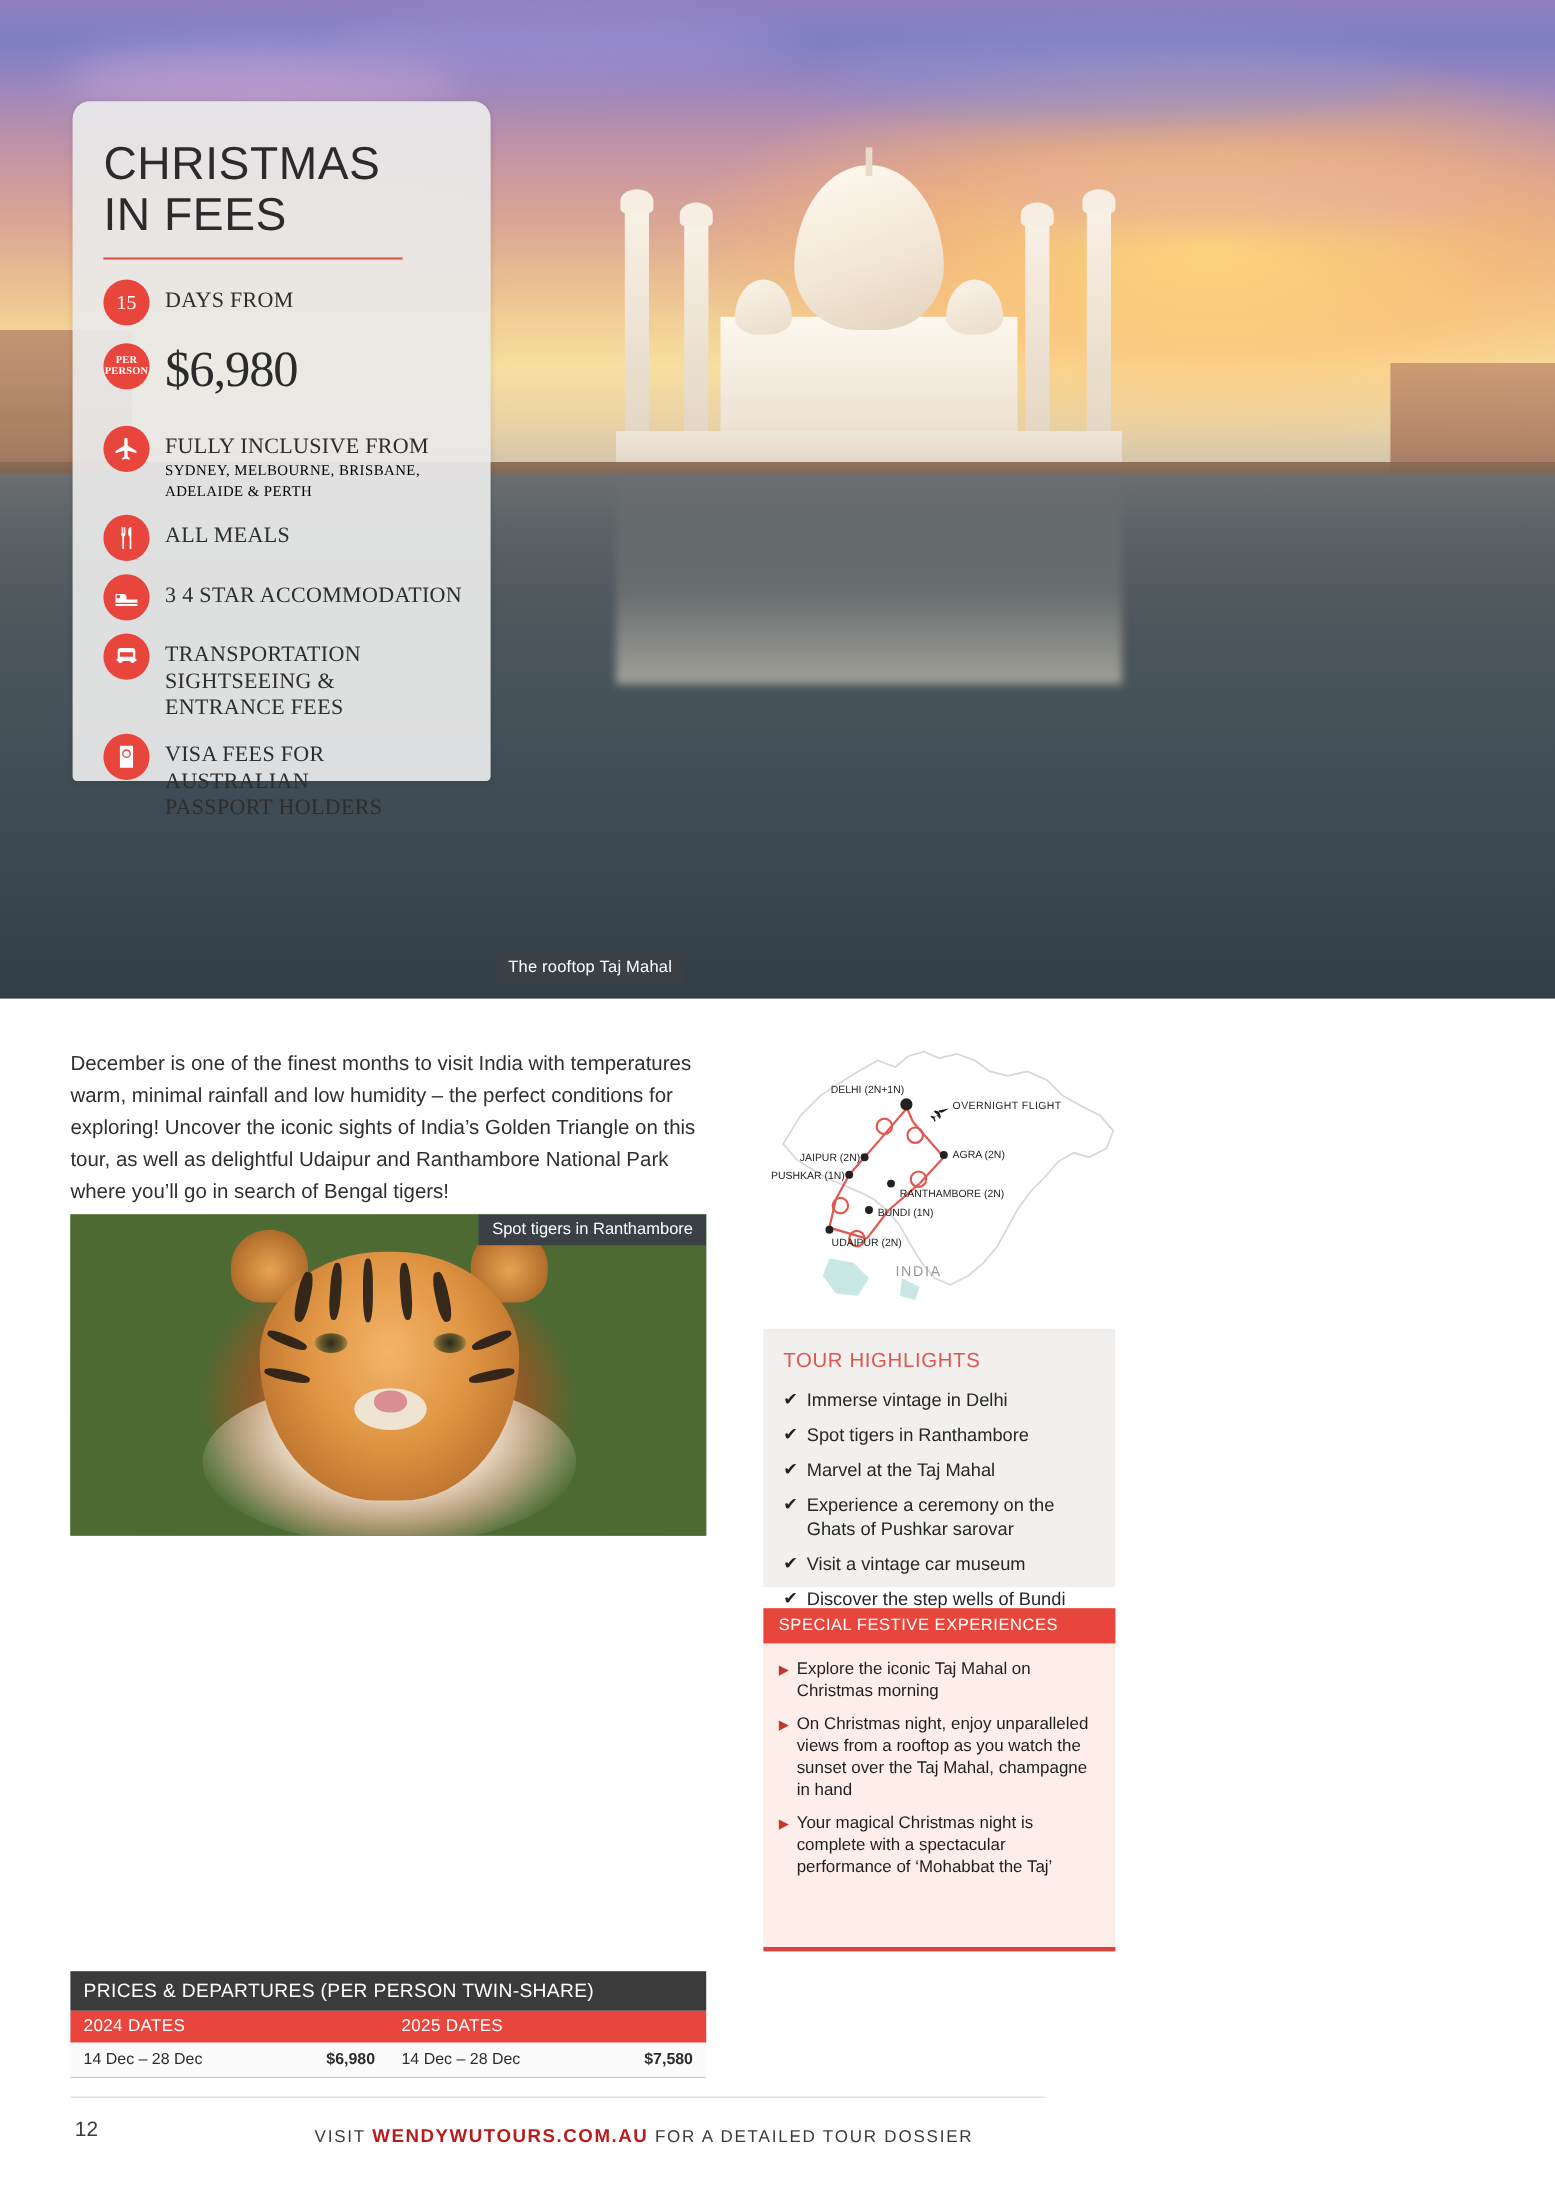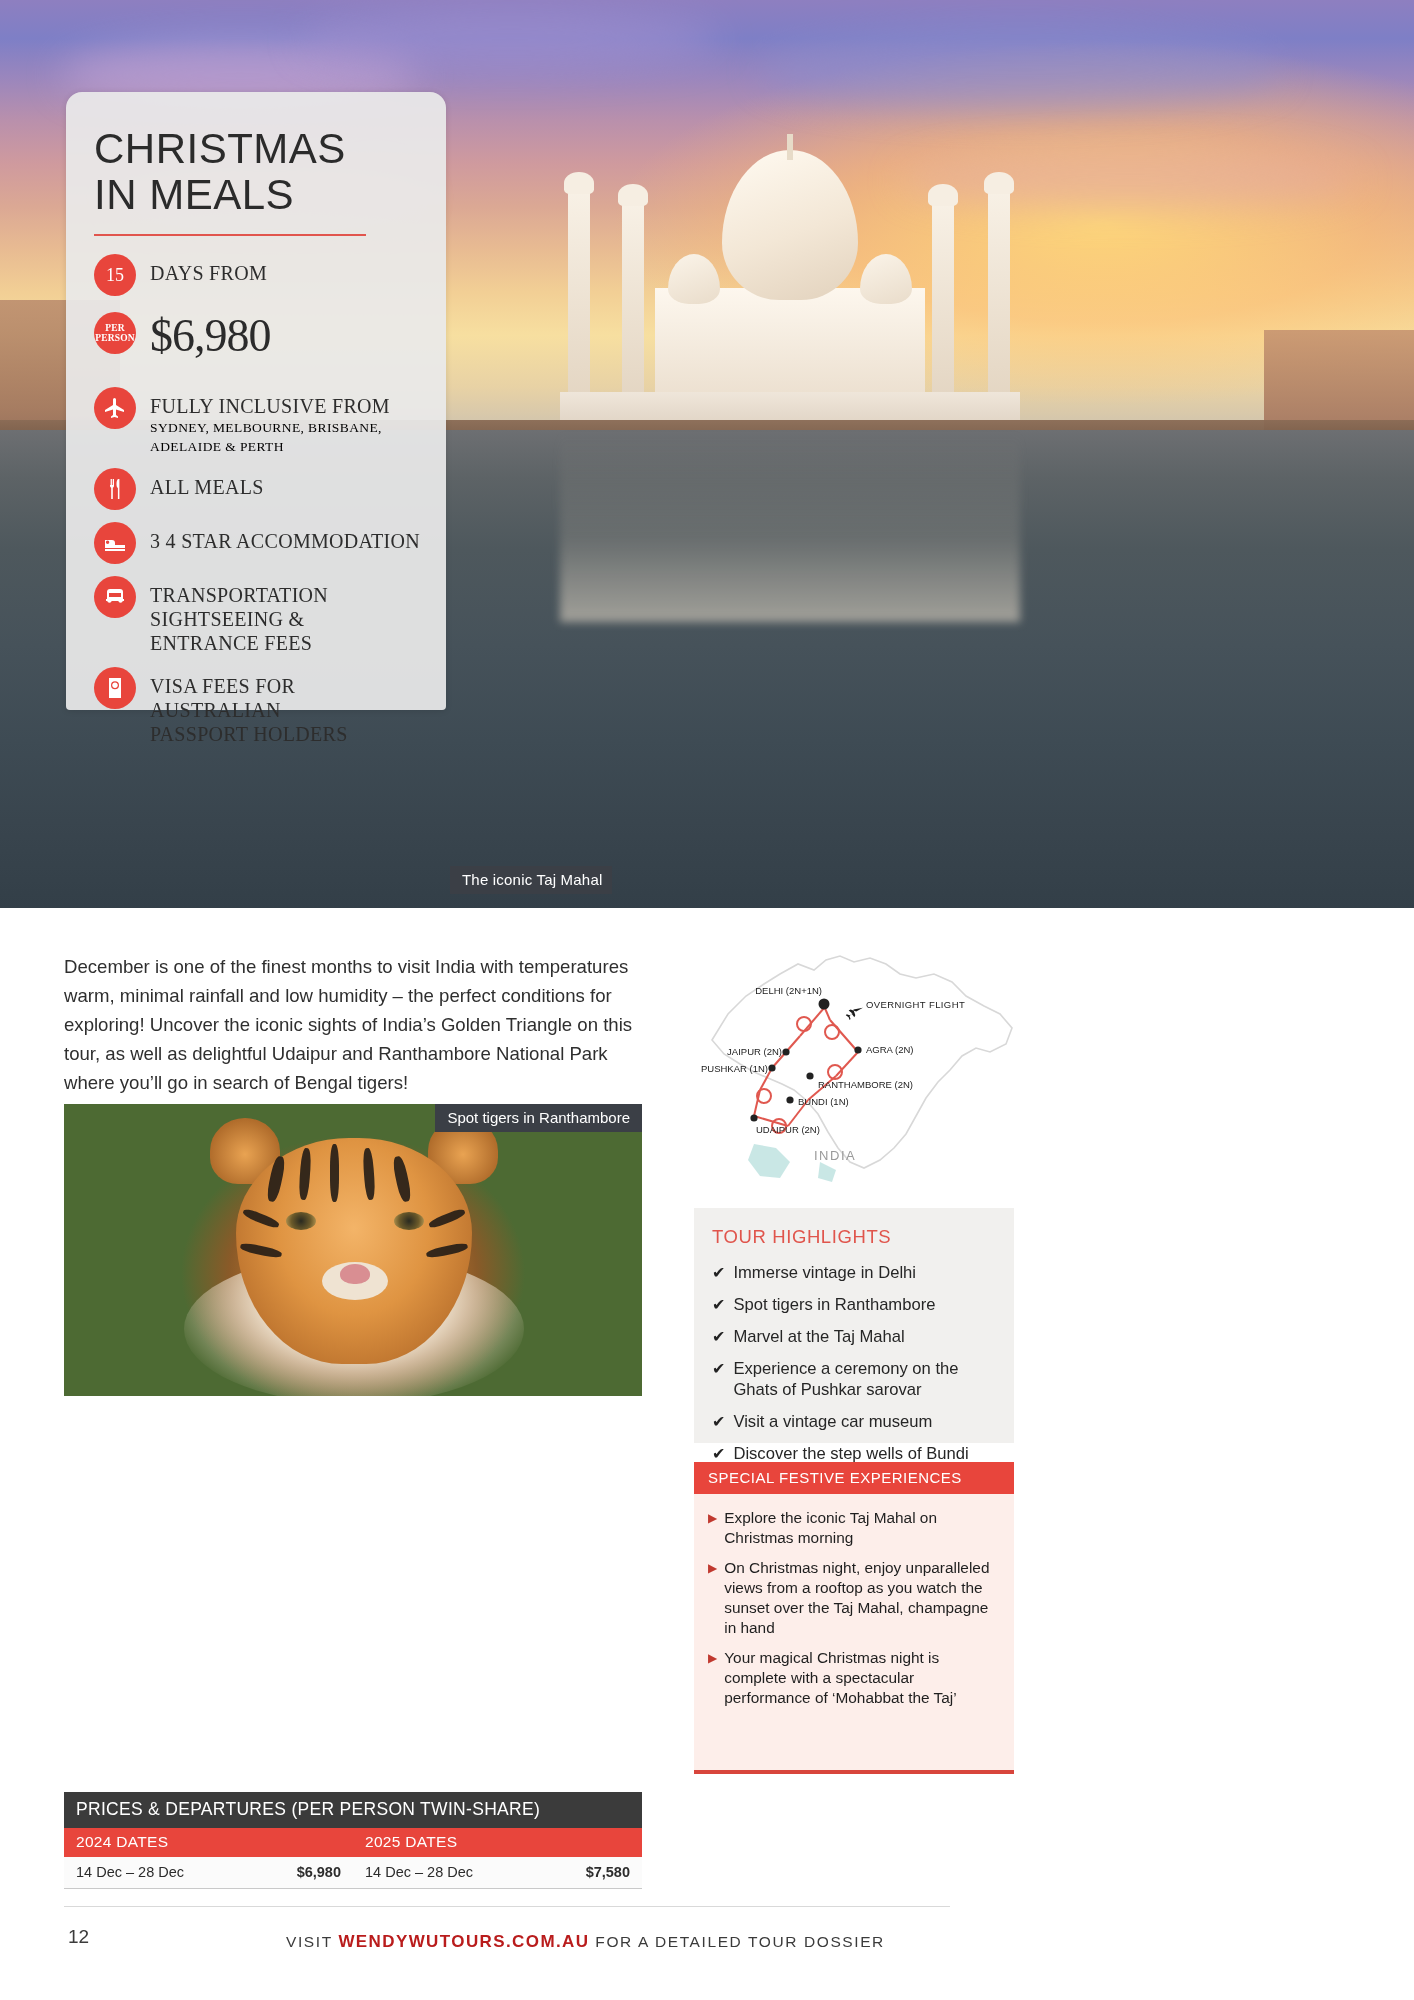--- a/index.html
+++ b/index.html
@@ -253,26 +253,26 @@
       <div class="dome"></div>
       <div class="spire"></div>
       <div class="plinth"></div>
     </div>
 
     <div class="hero-bank"></div>
     <div class="hero-water"></div>
     <div class="taj-reflect"></div>
   </div>
 
-  <div class="photo-caption" id="taj-caption">The iconic Taj Mahal</div>
+  <div class="photo-caption" id="taj-caption">The rooftop Taj Mahal</div>
 
   <div class="info-card">
     <div class="info-title">
       <div>CHRISTMAS</div>
-      <div>IN MEALS</div>
+      <div>IN FEES</div>
     </div>
     <div class="title-rule"></div>
 
     <div class="inc-row tight">
       <div class="badge num">
         <span>15</span>
       </div>
       <div class="inc-text">
         <div class="inc-main">DAYS FROM</div>
       </div>

